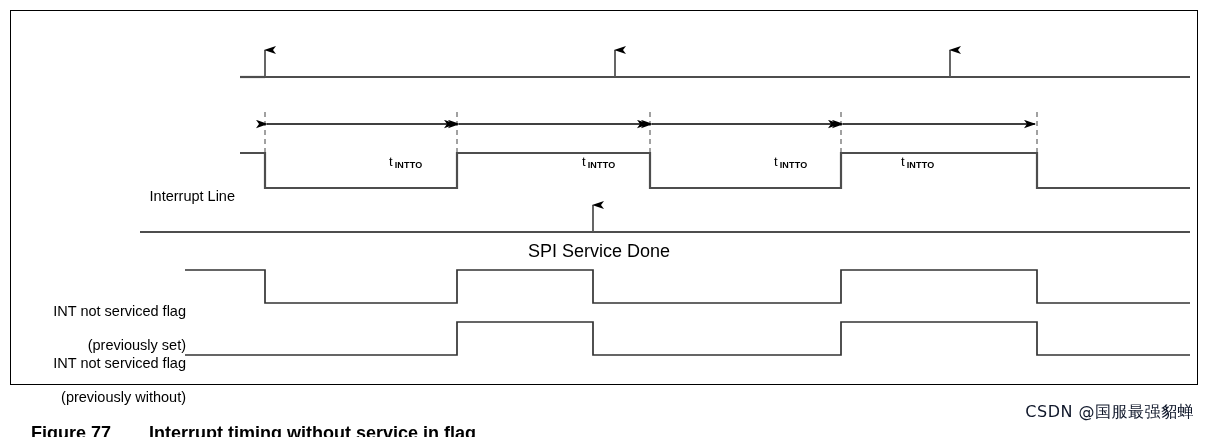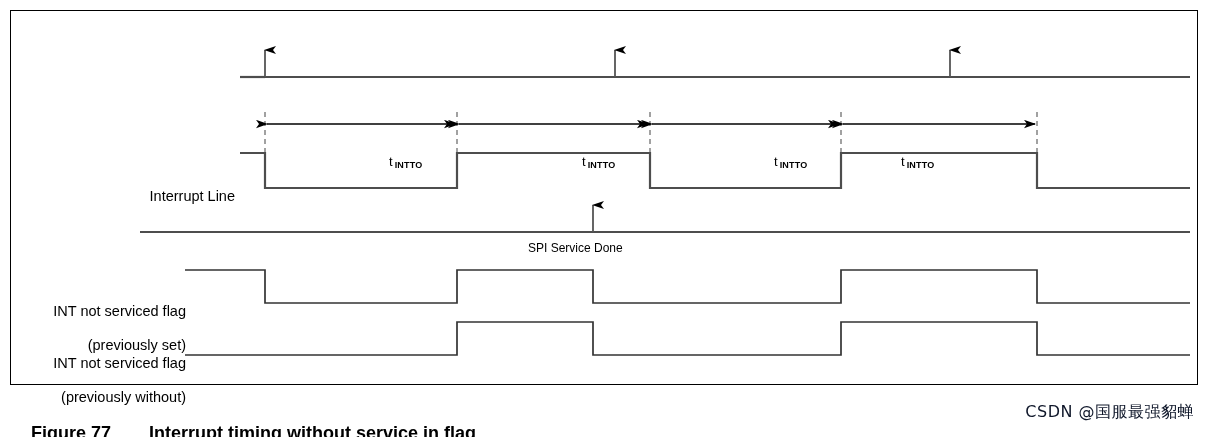--- a/index.html
+++ b/index.html
@@ -16,21 +16,21 @@
 
   .sig-label{position:absolute;font-size:14.5px;line-height:17px;
              color:#000;white-space:pre;text-align:right;}
   .sig-label.center{text-align:right;}
 
   .t-label{position:absolute;font-size:13px;color:#000;white-space:nowrap;margin-top:44px;}
   .t-label .sub{font-size:9px;font-weight:bold;letter-spacing:.2px;
                 vertical-align:baseline;position:relative;top:2px;
                 padding-left:2px;}
 
-  .spi-label{position:absolute;font-size:12px;color:#000;white-space:nowrap;}
+  .spi-label{position:absolute;font-size:18px;color:#000;white-space:nowrap;}
 
   .caption{position:absolute;left:11px;top:394px;font-size:18px;
            font-weight:bold;white-space:pre;color:#000;
            font-family:"Liberation Sans",sans-serif;}
   .caption .num{display:inline-block;width:118px;margin-top:8px;}
 
   .watermark{position:absolute;right:14px;top:402px;font-size:16px;
              color:#0f172a;white-space:nowrap;letter-spacing:.5px;
              font-family:"DejaVu Sans",sans-serif;}
 </style>

